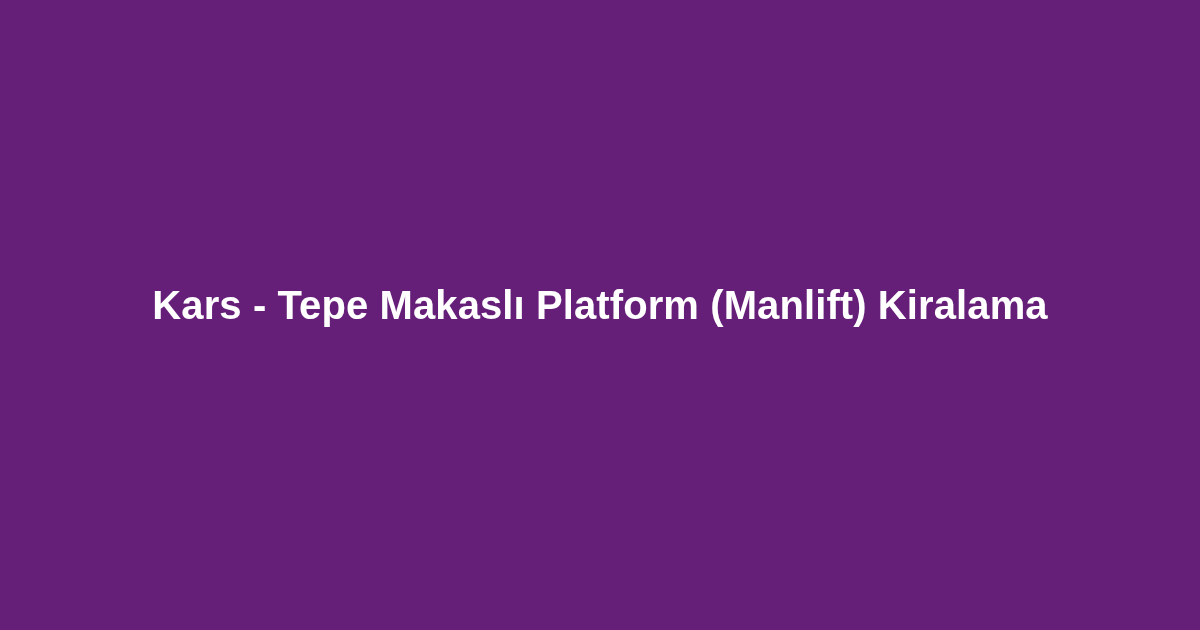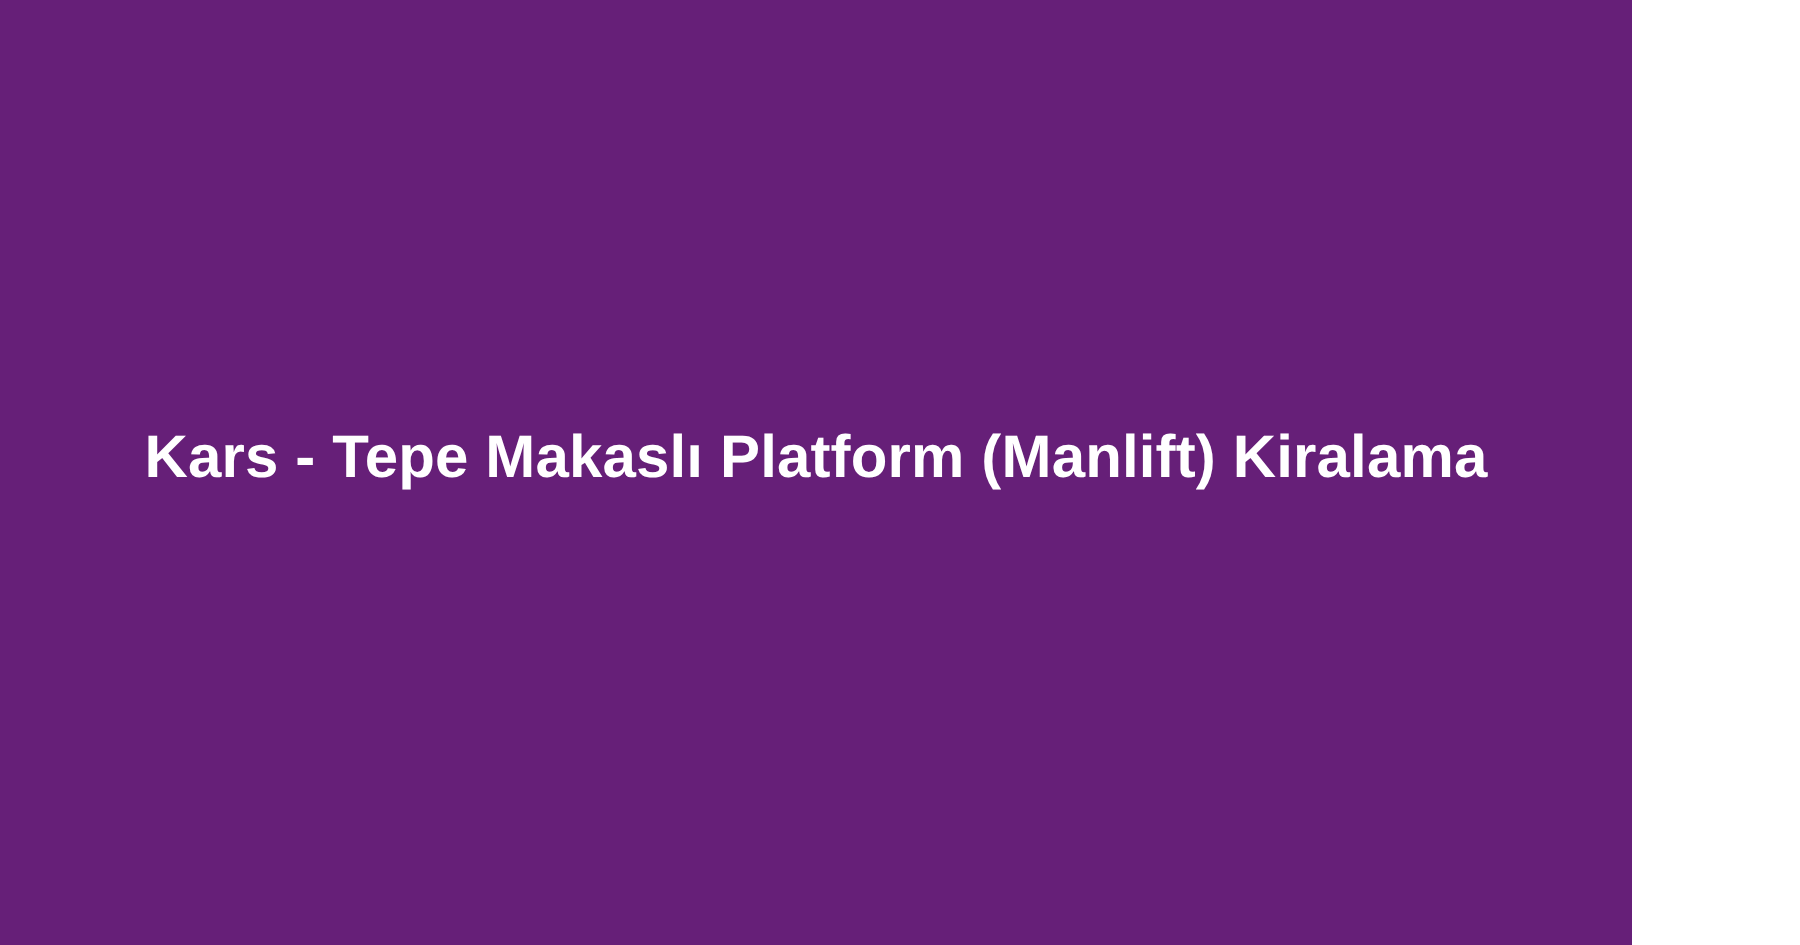--- a/index.html
+++ b/index.html
@@ -11,21 +11,21 @@
   body {
     width: 1200px;
     height: 630px;
     overflow: hidden;
     font-family: "Liberation Sans", "DejaVu Sans", sans-serif;
   }
 
   #og-card {
     position: relative;
     box-sizing: border-box;
-    width: 1088px;
+    width: 1200px;
     height: 630px;
     background-color: #661f78;
     display: flex;
     align-items: center;
     justify-content: center;
     overflow: hidden;
   }
 
   #title-block {
     box-sizing: border-box;

